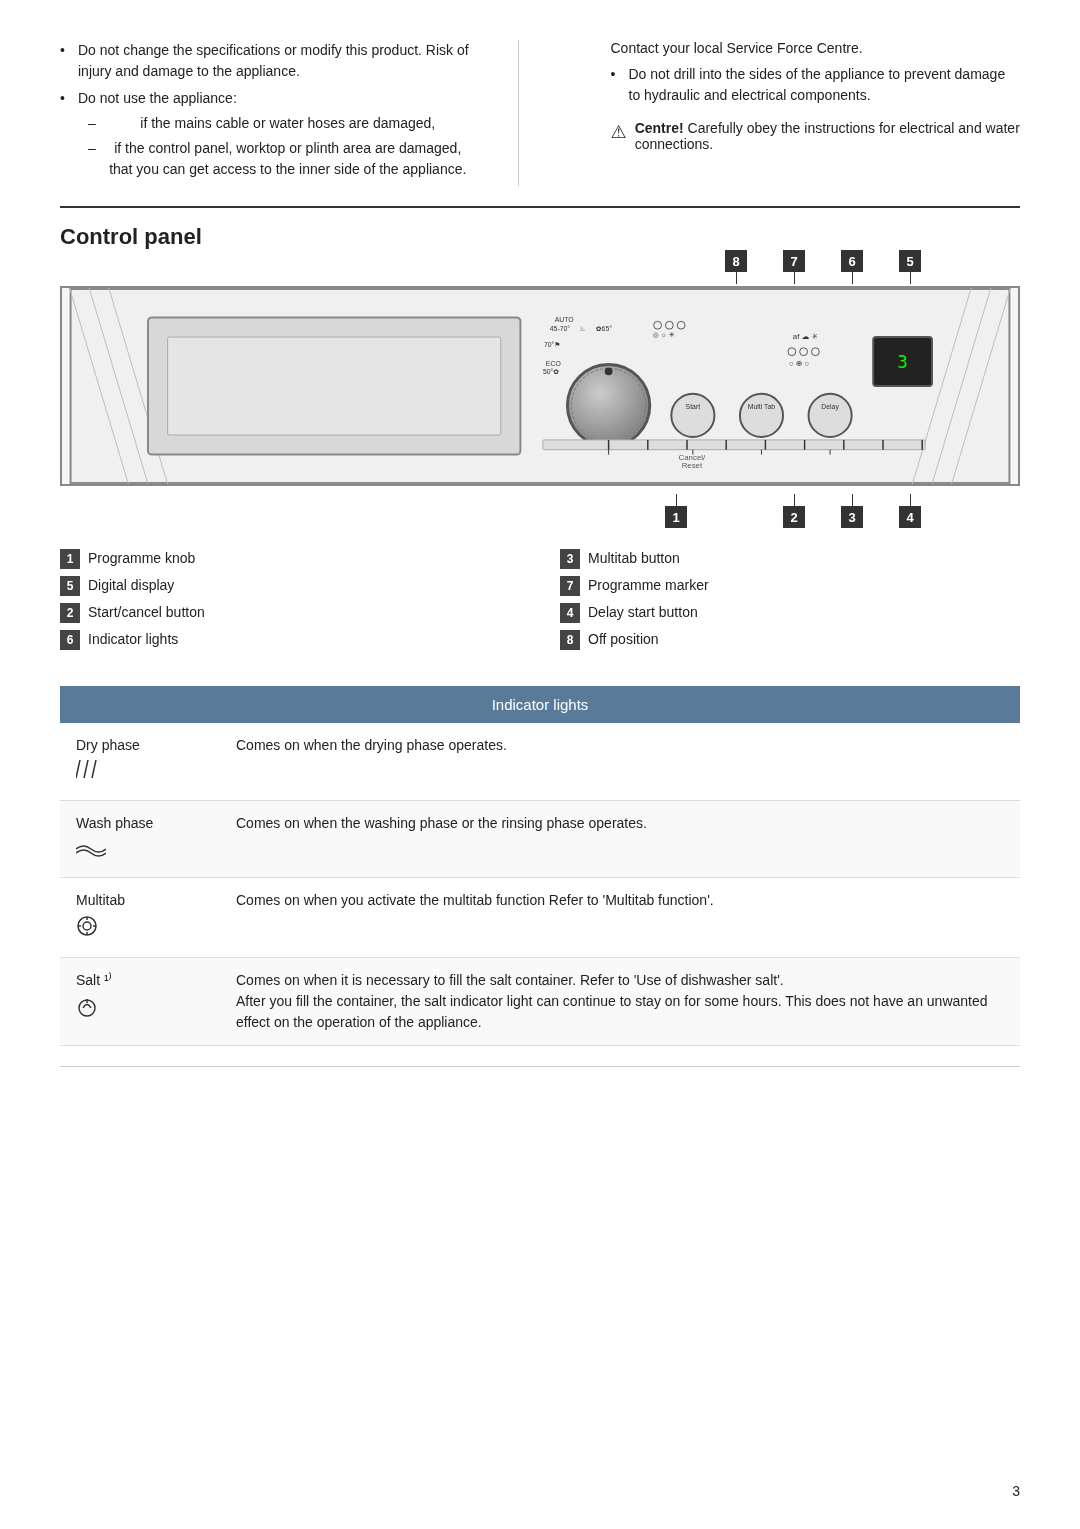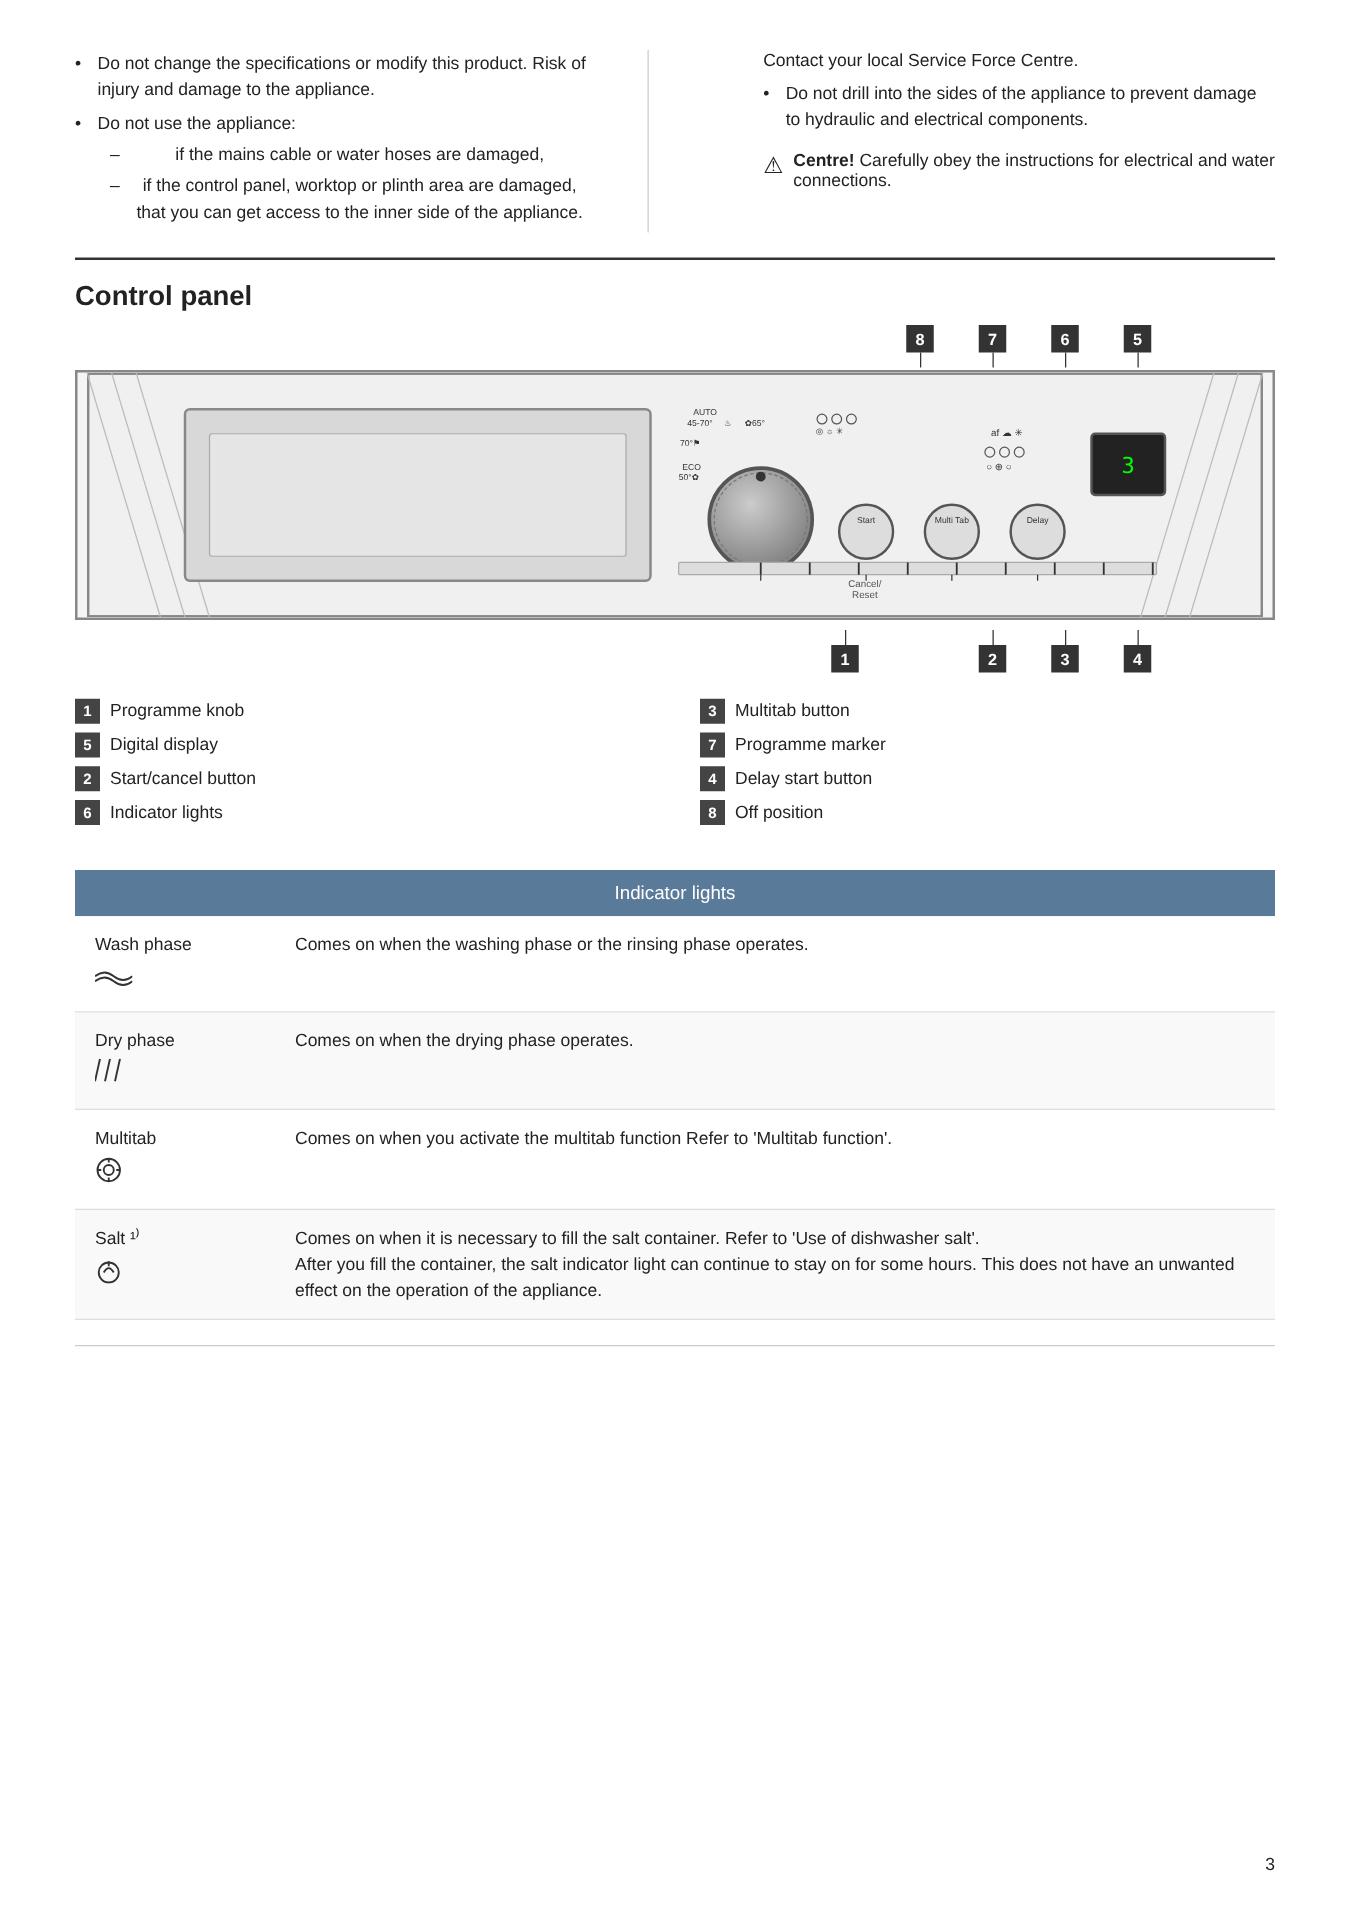--- a/index.html
+++ b/index.html
@@ -76,21 +76,20 @@
 
     .section-divider {
       border: none;
       border-top: 2px solid #333;
       margin: 10px 0 16px 0;
     }
 
     .section-title {
       font-size: 22px;
       font-weight: bold;
-      margin-bottom: 10px;
     }
 
     .panel-image-container {
       border: 2px solid #888;
       background: #f5f5f5;
       height: 200px;
       position: relative;
       overflow: hidden;
       margin-bottom: 8px;
     }
@@ -450,42 +449,42 @@
 
 <table class="indicator-table">
   <thead>
     <tr>
       <th colspan="2">Indicator lights</th>
     </tr>
   </thead>
   <tbody>
     <tr>
       <td class="phase-cell">
-        <div>Wash phase</div>
-        <div class="phase-icon">
-          <svg width="30" height="16" viewBox="0 0 30 16">
-            <path d="M0 8 Q7.5 2 15 8 Q22.5 14 30 8" fill="none" stroke="#333" stroke-width="1.5"></path>
-            <path d="M0 12 Q7.5 6 15 12 Q22.5 18 30 12" fill="none" stroke="#333" stroke-width="1.5"></path>
-          </svg>
-        </div>
-      </td>
-      <td>Comes on when the washing phase or the rinsing phase operates.</td>
-    </tr>
-    <tr>
-      <td class="phase-cell">
         <div>Dry phase</div>
         <div class="phase-icon">
           <svg width="24" height="20" viewBox="0 0 24 20">
             <line x1="4" y1="0" x2="0" y2="18" stroke="#333" stroke-width="1.5"></line>
             <line x1="12" y1="0" x2="8" y2="18" stroke="#333" stroke-width="1.5"></line>
             <line x1="20" y1="0" x2="16" y2="18" stroke="#333" stroke-width="1.5"></line>
           </svg>
         </div>
       </td>
       <td>Comes on when the drying phase operates.</td>
+    </tr>
+    <tr>
+      <td class="phase-cell">
+        <div>Wash phase</div>
+        <div class="phase-icon">
+          <svg width="30" height="16" viewBox="0 0 30 16">
+            <path d="M0 8 Q7.5 2 15 8 Q22.5 14 30 8" fill="none" stroke="#333" stroke-width="1.5"></path>
+            <path d="M0 12 Q7.5 6 15 12 Q22.5 18 30 12" fill="none" stroke="#333" stroke-width="1.5"></path>
+          </svg>
+        </div>
+      </td>
+      <td>Comes on when the washing phase or the rinsing phase operates.</td>
     </tr>
     <tr>
       <td class="phase-cell">
         <div>Multitab</div>
         <div class="phase-icon">
           <svg width="22" height="22" viewBox="0 0 22 22">
             <circle cx="11" cy="11" r="9" fill="none" stroke="#333" stroke-width="1.5"></circle>
             <circle cx="11" cy="11" r="4" fill="none" stroke="#333" stroke-width="1.5"></circle>
             <line x1="11" y1="2" x2="11" y2="5" stroke="#333" stroke-width="1.5"></line>
             <line x1="11" y1="17" x2="11" y2="20" stroke="#333" stroke-width="1.5"></line>

